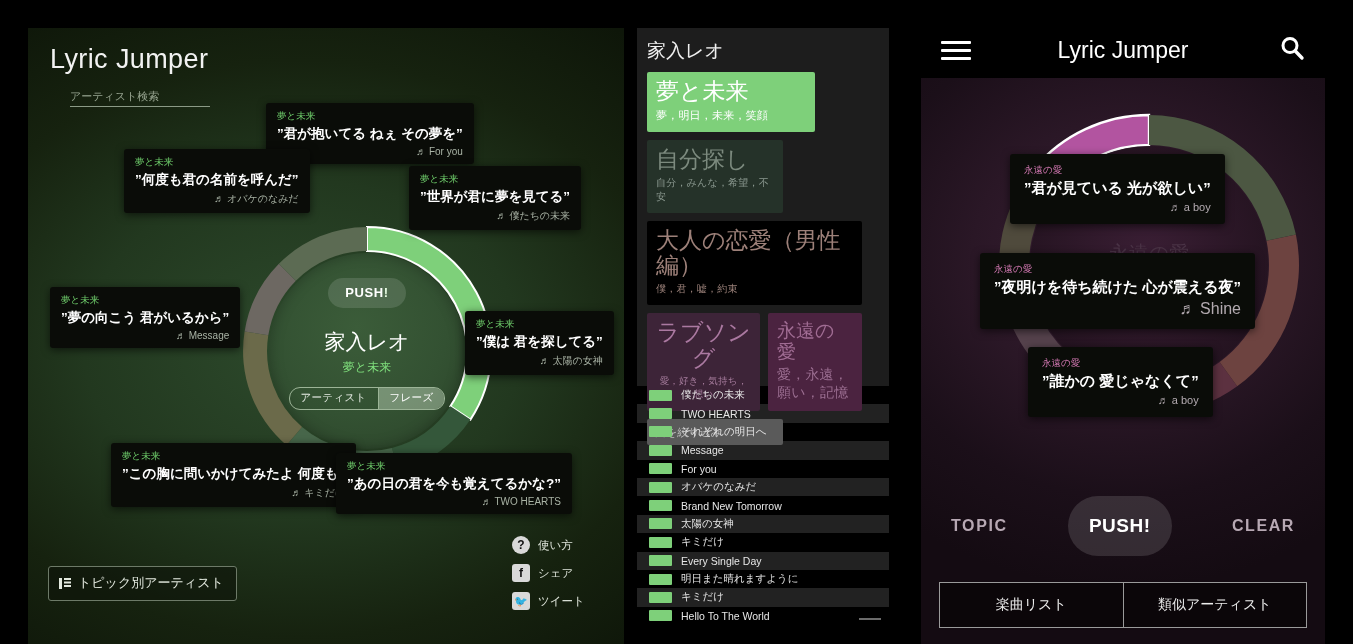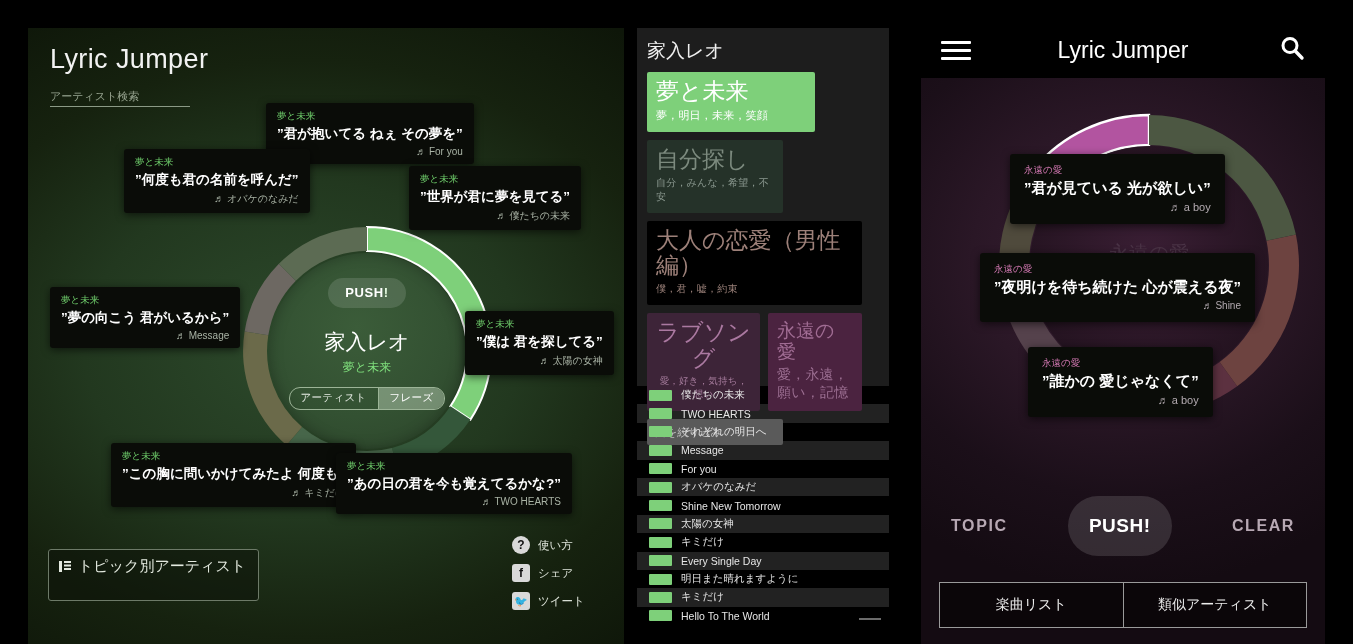--- a/index.html
+++ b/index.html
@@ -23,21 +23,21 @@
     position: absolute; left: 22px; top: 16px;
     font-size: 27px; color: #f2f2f2; font-weight: 300; letter-spacing: .4px;
   }
   #artist-search-wrap {
     position: absolute; left: 22px; top: 58px; width: 140px;
   }
   #artist-search {
     width: 140px; background: transparent; border: none;
     border-bottom: 1px solid #8b9a86;
     color: #cfd6cb; font-size: 11px; padding: 2px 0 4px 0;
-    font-family: "Liberation Sans", sans-serif; outline: none;
+    font-family: "Liberation Sans", sans-serif; outline: none; margin-left: 20px;
   }
   #artist-search::placeholder { color: #9aa793; }
 
   
   #donut-left { position: absolute; left: 194px; top: 178px; width: 290px; height: 290px; }
   #donut-left svg { display:block; }
   #donut-left-inner {
     position: absolute; left: 50%; top: 50%; transform: translate(-50%,-50%);
     width: 196px; height: 196px; border-radius: 50%;
     background: radial-gradient(circle at 45% 38%, #3b5c39 0%, #335132 55%, #2b4329 100%);
@@ -72,21 +72,21 @@
   .lcard .topic { font-size: 9.5px; color: #6fce6b; margin-bottom: 2px; }
   .lcard .phrase { font-size: 13.5px; color: #ffffff; font-weight: 700; white-space: nowrap; }
   .lcard .song { font-size: 10px; color: #a9b3a5; text-align: right; margin-top: 3px; }
   .lcard.pink .topic { color: #d67ab5; }
   .lcard.pink .song { color: #b3aab0; }
 
   
   #topic-artists-btn {
     position: absolute; left: 20px; bottom: 43px;
     border: 1px solid #6d7a68; background: rgba(12,18,9,.55);
-    color: #e3e9df; font-size: 15px; padding: 7px 12px 24px 10px;
+    color: #e3e9df; font-size: 13px; padding: 7px 12px 8px 10px;
     border-radius: 3px; display: flex; align-items: center; gap: 7px; cursor: pointer;
   }
   #links { position: absolute; right: 0px; bottom: 24px; width: 112px; }
   .lrow { display: flex; align-items: center; gap: 8px; margin-bottom: 10px; cursor: pointer; }
   .lrow .lbl { font-size: 11.5px; color: #dfe5db; }
   .circ-ico {
     width: 18px; height: 18px; border-radius: 50%; background: #d9d9d9; color: #111;
     font-size: 12px; font-weight: 700; display:flex; align-items:center; justify-content:center;
   }
   .sq-ico {
@@ -338,21 +338,21 @@
         <div class="srow">
           <span class="chip"></span>
           <span class="sname">For you</span>
         </div>
         <div class="srow">
           <span class="chip"></span>
           <span class="sname">オバケのなみだ</span>
         </div>
         <div class="srow">
           <span class="chip"></span>
-          <span class="sname">Shine New Tomorrow</span>
+          <span class="sname">Brand New Tomorrow</span>
         </div>
         <div class="srow">
           <span class="chip"></span>
           <span class="sname">太陽の女神</span>
         </div>
         <div class="srow">
           <span class="chip"></span>
           <span class="sname">キミだけ</span>
         </div>
         <div class="srow">
@@ -410,21 +410,21 @@
 
     <div class="lcard pink" style="left:89px; top:132px; padding:10px 14px 11px 14px;">
       <div class="topic">永遠の愛</div>
       <div class="phrase" style="font-size:15px">”君が見ている 光が欲しい”</div>
       <div class="song" style="font-size:11px">♬ <span>a boy</span></div>
     </div>
 
     <div class="lcard pink" style="left:59px; top:231px; padding:10px 14px 11px 14px;">
       <div class="topic">永遠の愛</div>
       <div class="phrase" style="font-size:15px">”夜明けを待ち続けた 心が震える夜”</div>
-      <div class="song" style="font-size:10px">♬ <span>Shine</span></div>
+      <div class="song" style="font-size:16px">♬ <span>Shine</span></div>
     </div>
 
     <div class="lcard pink" style="left:107px; top:325px; padding:10px 14px 11px 14px;">
       <div class="topic">永遠の愛</div>
       <div class="phrase" style="font-size:15px">”誰かの 愛じゃなくて”</div>
       <div class="song" style="font-size:11px">♬ <span>a boy</span></div>
     </div>
 
     <div id="mob-actions">
       <div class="side">TOPIC</div>

